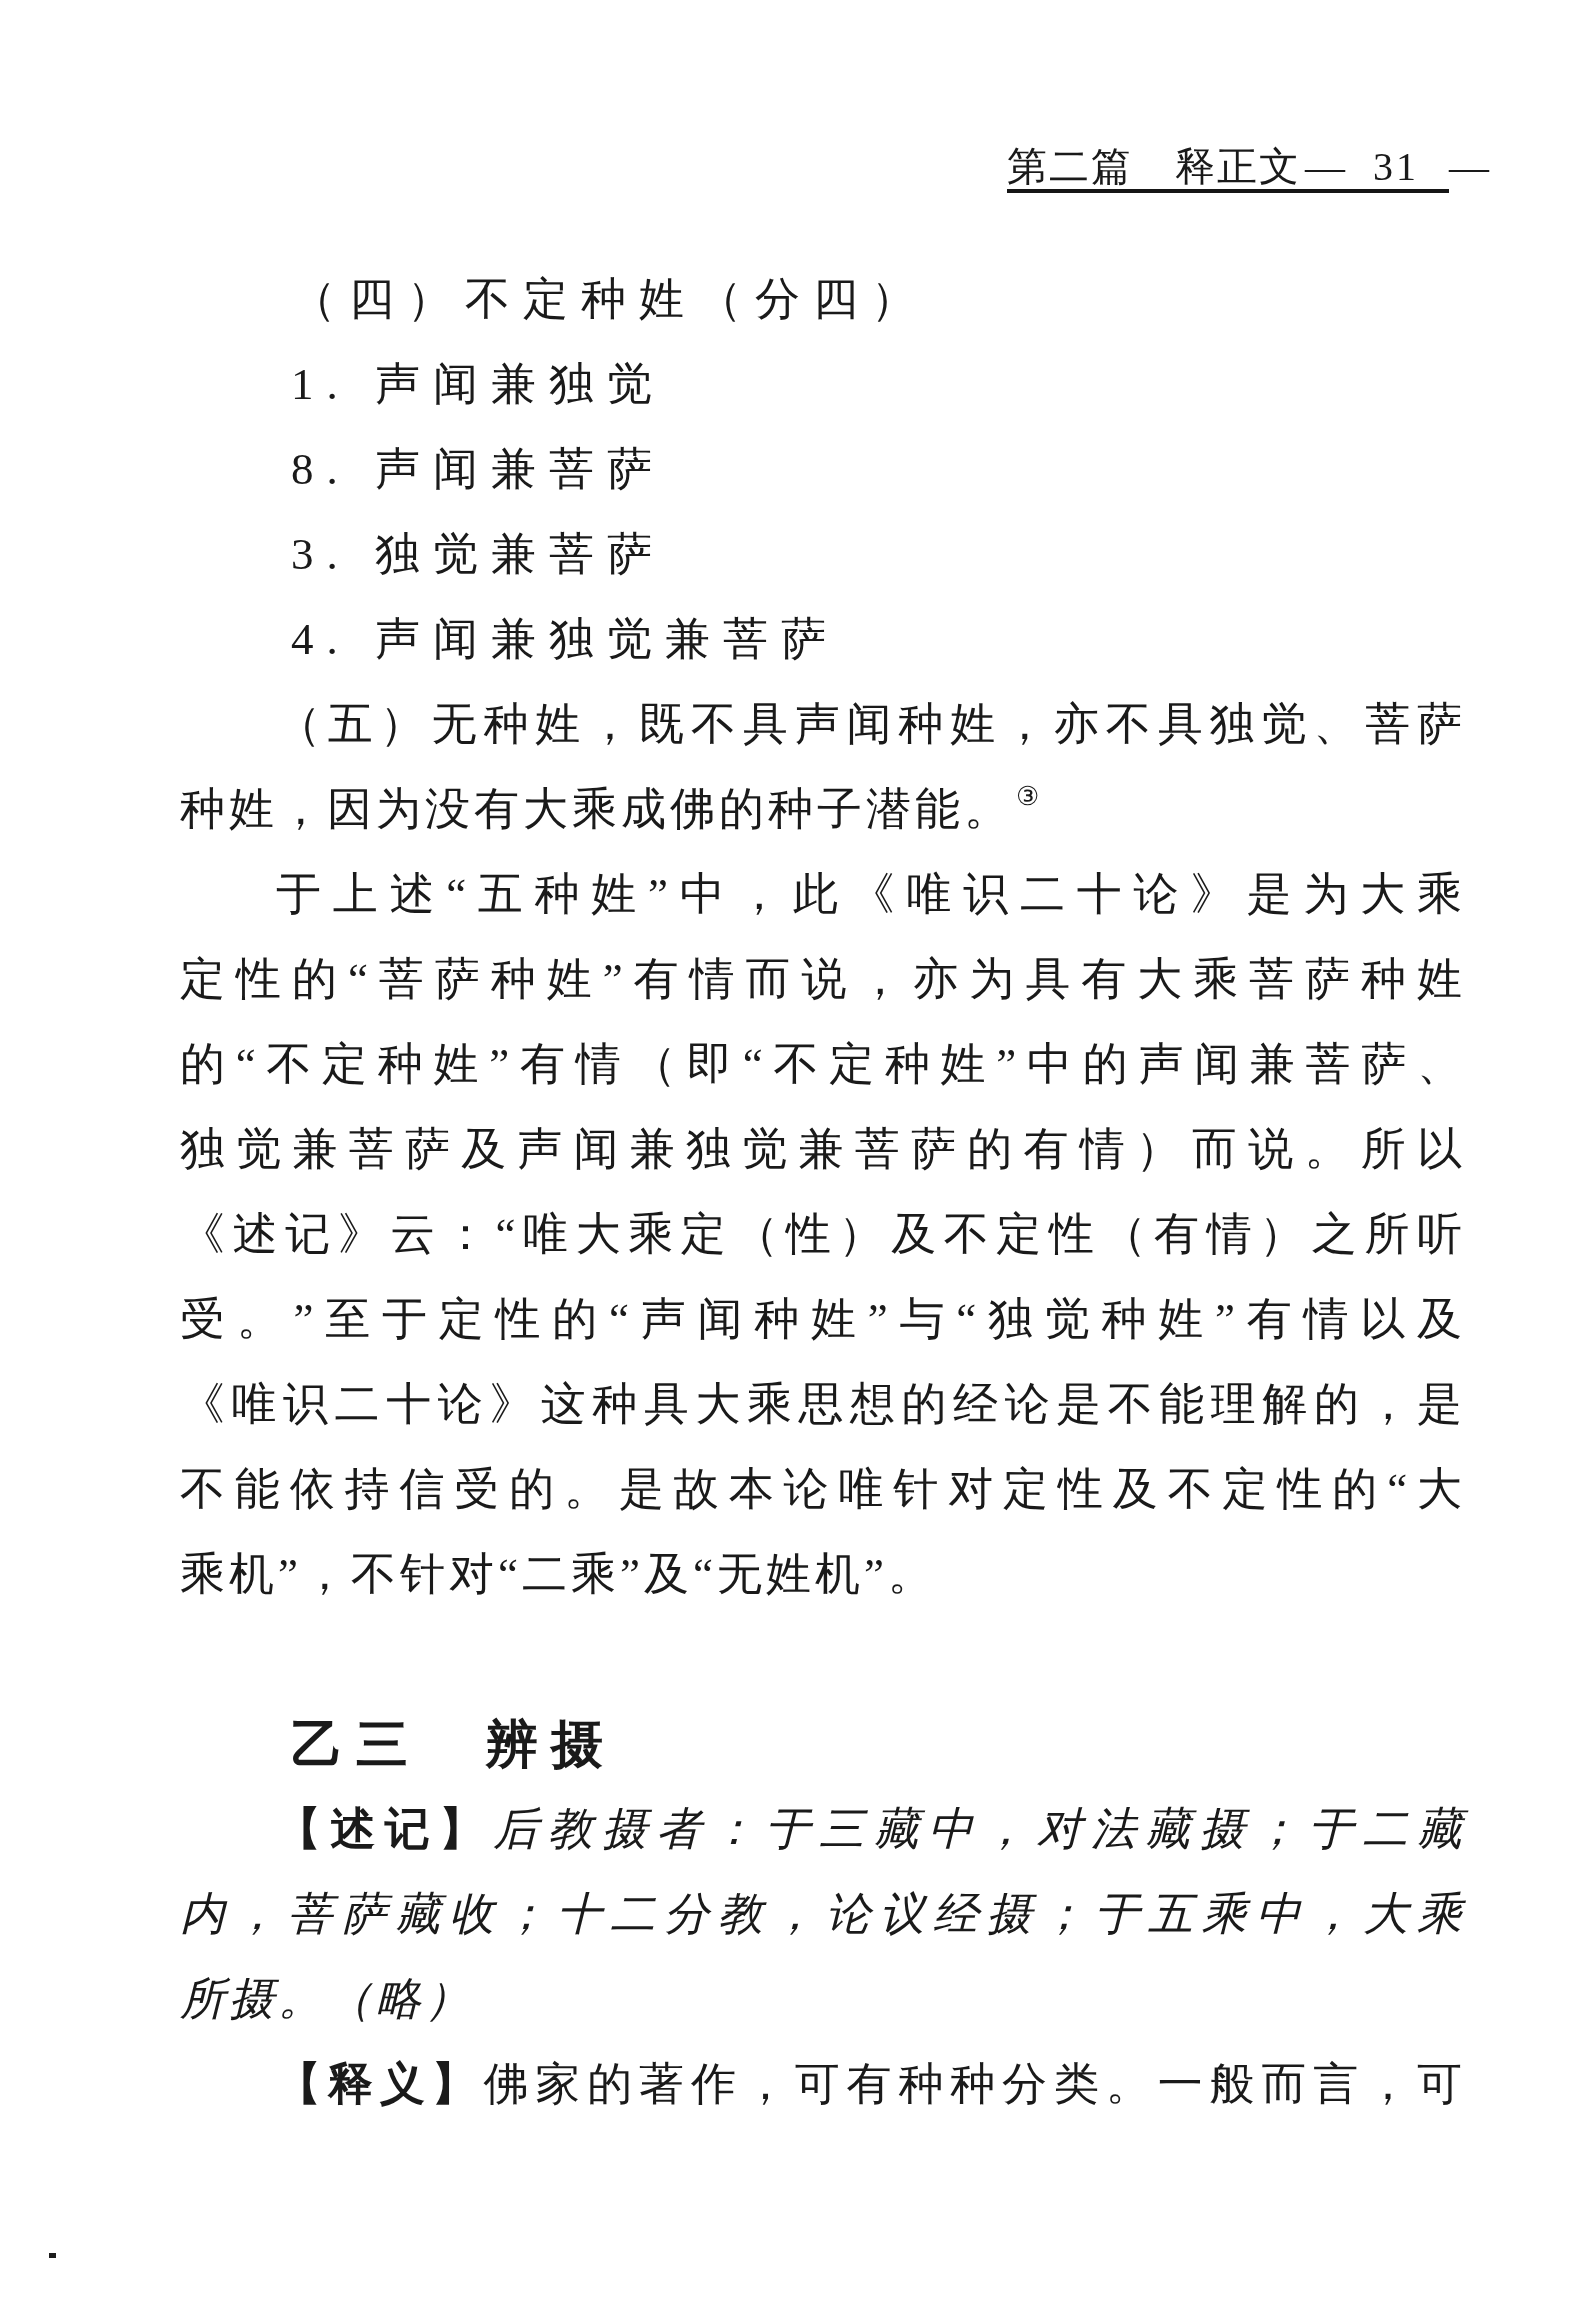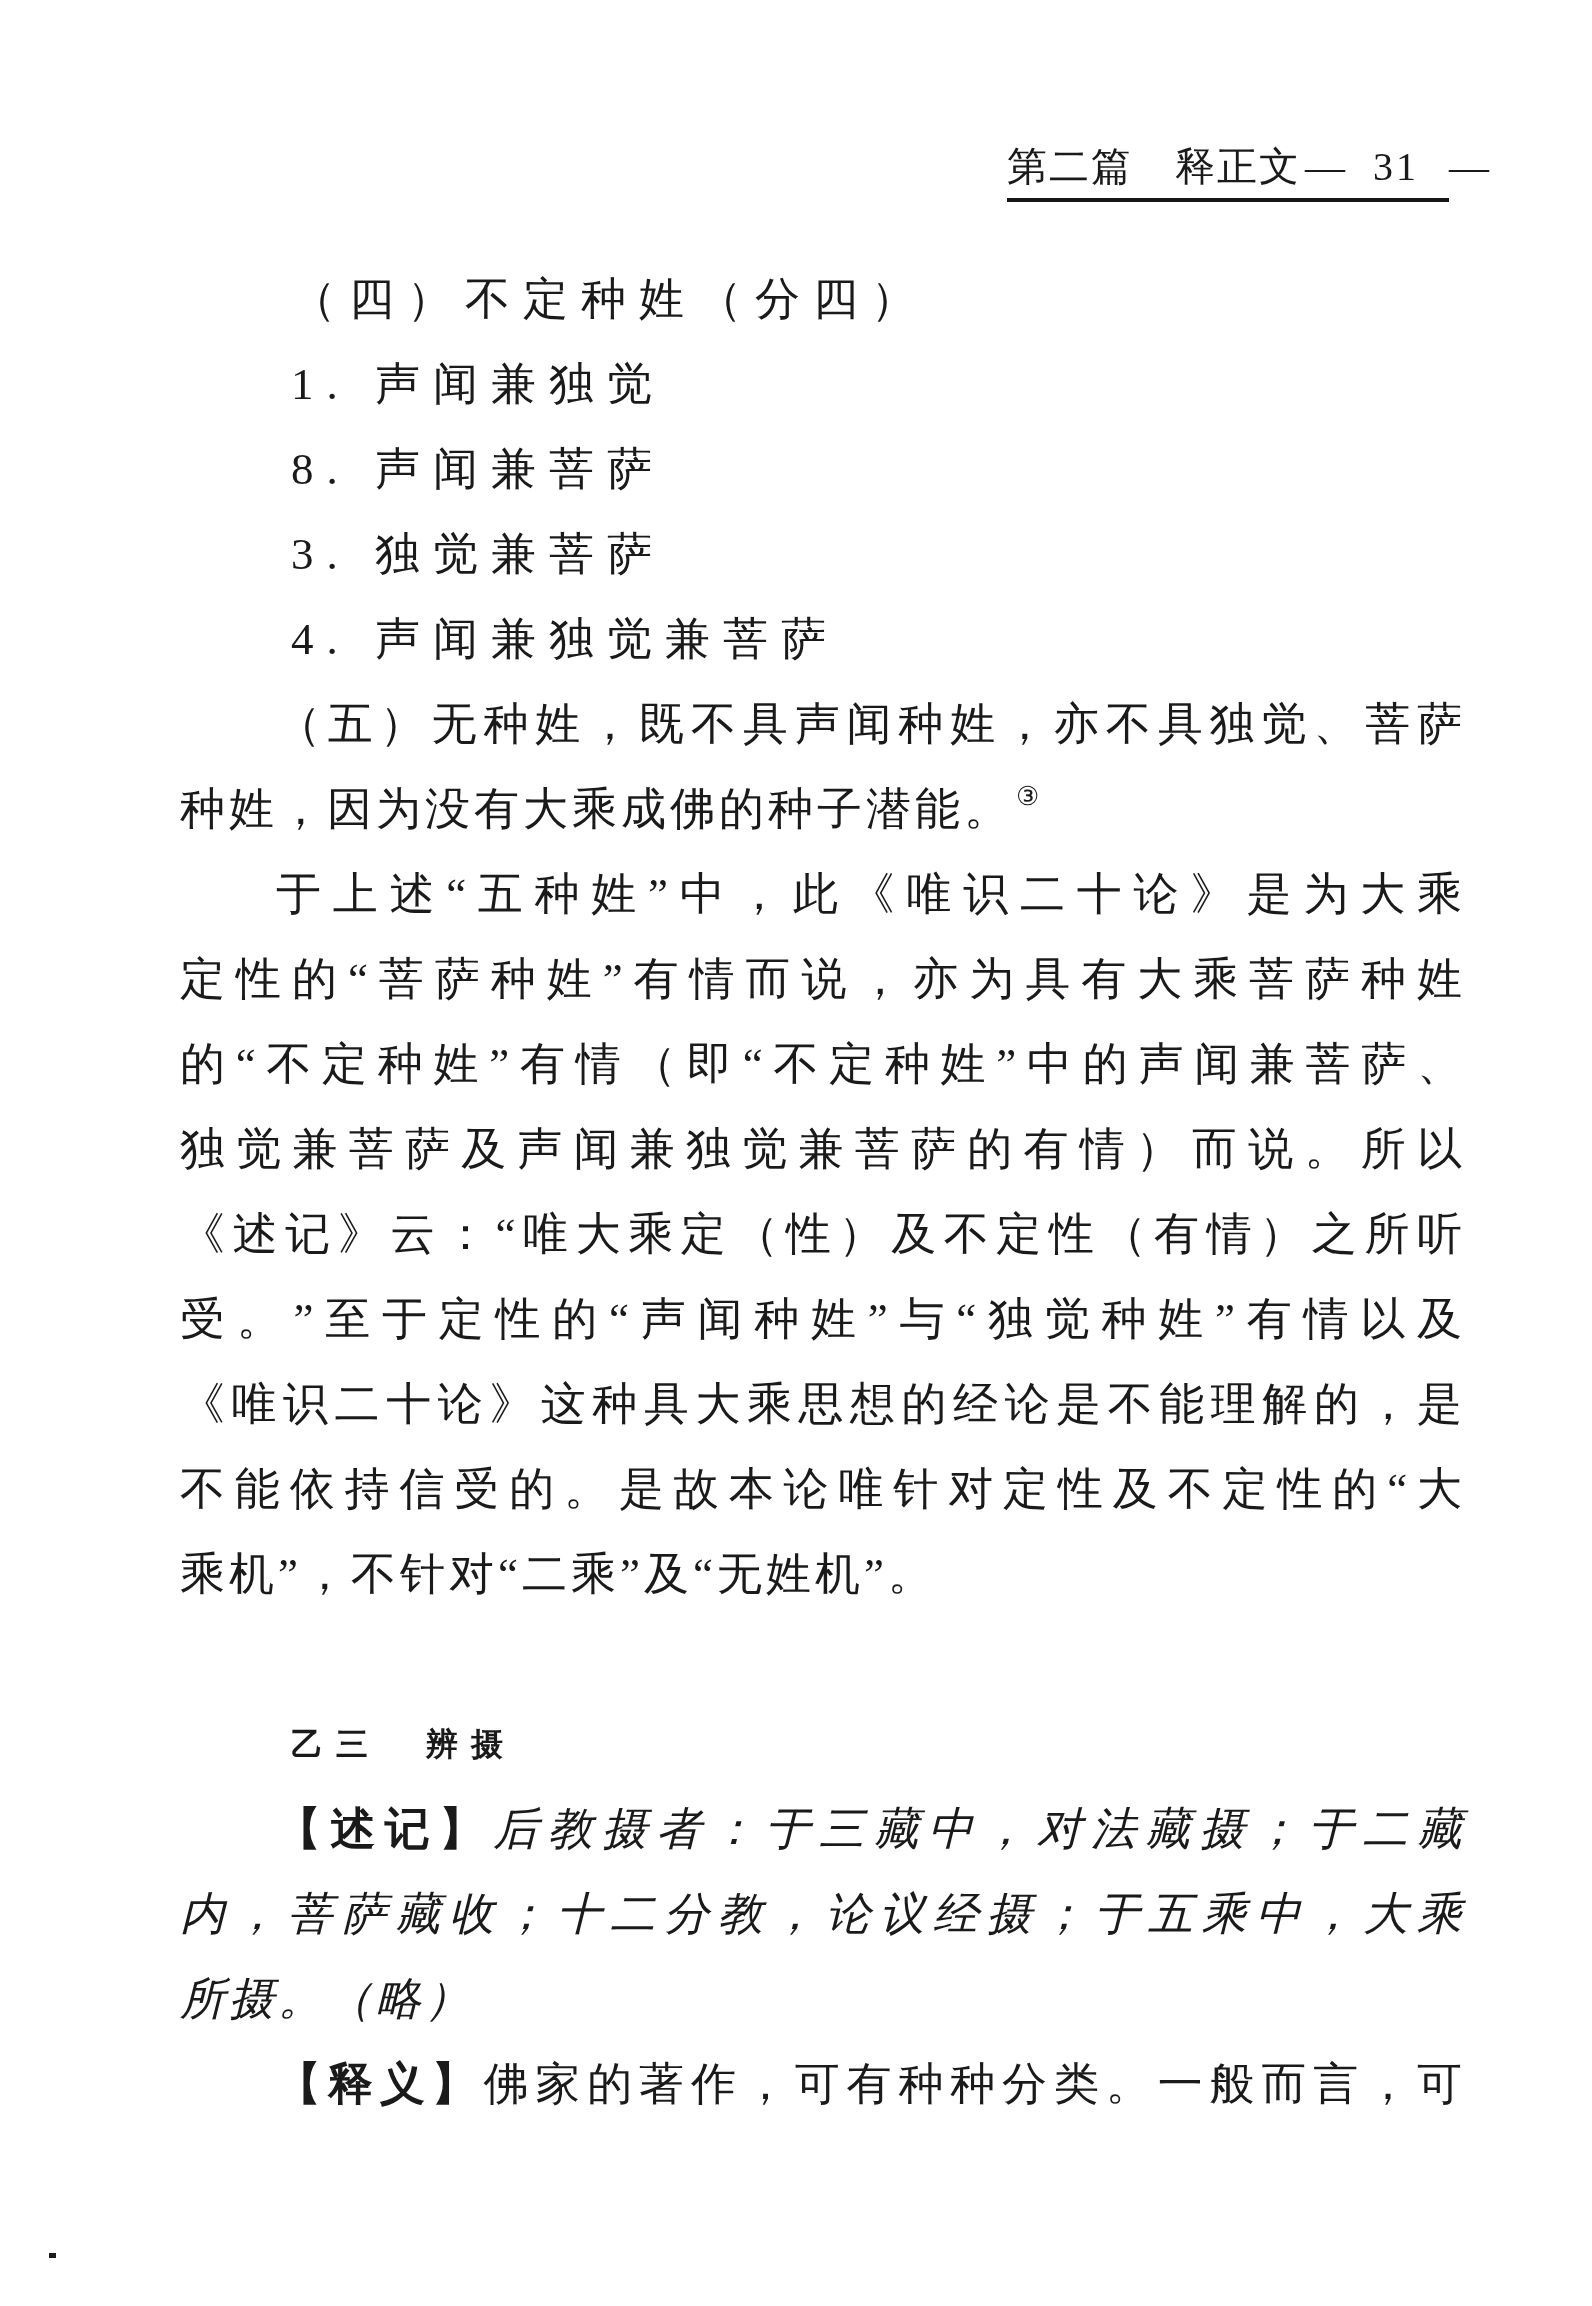--- a/index.html
+++ b/index.html
@@ -15,21 +15,20 @@
     color: #1a1a1a;
     overflow: hidden;
   }
 
   
   .page-header {
     position: absolute;
     top: 145px;
     left: 1007px;
     width: 442px;
-    padding-bottom: 9px;
     border-bottom: 4px solid #161616;
     font-size: 40px;
     line-height: 44px;
     white-space: nowrap;
     display: flex;
     align-items: baseline;
   }
   .hdr-title { letter-spacing: 2px; }
   .hdr-dash-1 { margin-left: 4px; }
   .hdr-page  { margin-left: 28px; letter-spacing: 3px; }
@@ -54,21 +53,21 @@
     text-align: justify;
     text-align-last: justify;
   }
   .ind      { text-indent: 96px; }
   .ind-wide { text-indent: 111px; }
   .wide     { letter-spacing: 13px; }
   .kai      { font-style: italic; }       
   .heading-line {
     font-family: "Liberation Sans", "DejaVu Sans", sans-serif;
     font-weight: bold;
-    font-size: 32px;
+    font-size: 52px;
     letter-spacing: 13px;
   }
   .lbl { font-weight: bold; font-style: normal; }
   sup.note {
     font-size: 26px;
     vertical-align: 19px;
     letter-spacing: 0;
     margin-left: 3px;
     line-height: 0;
   }

